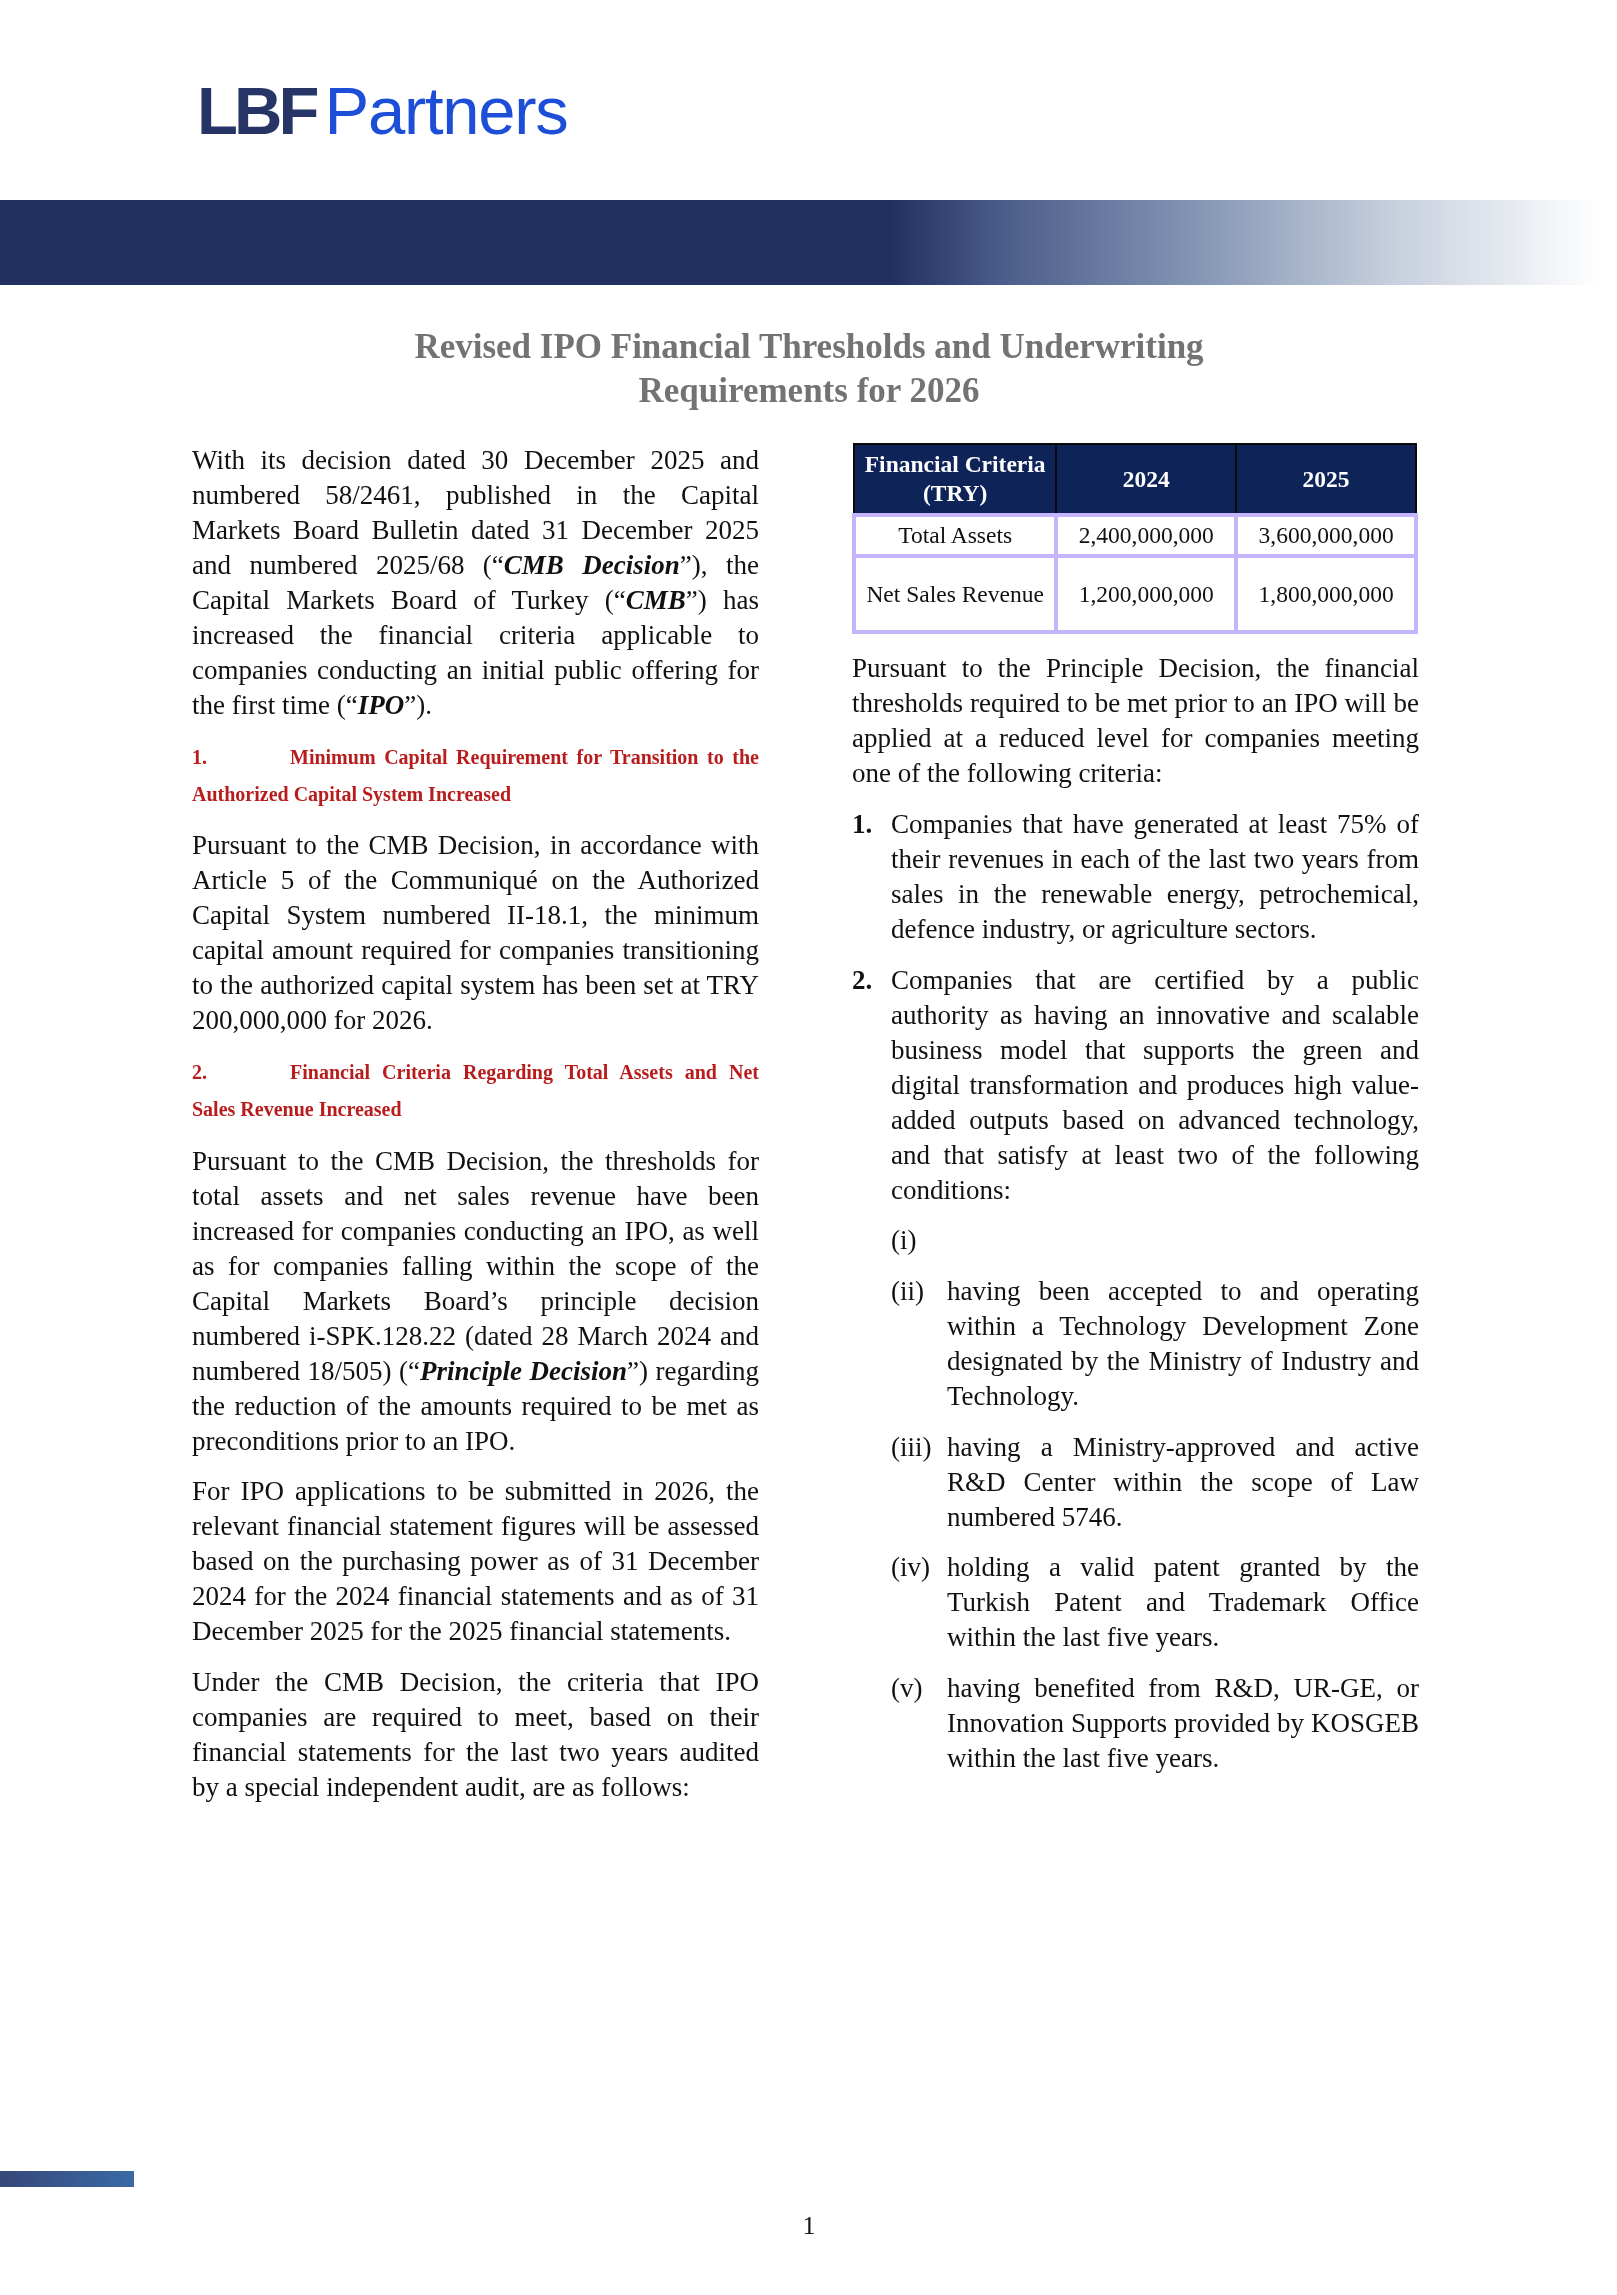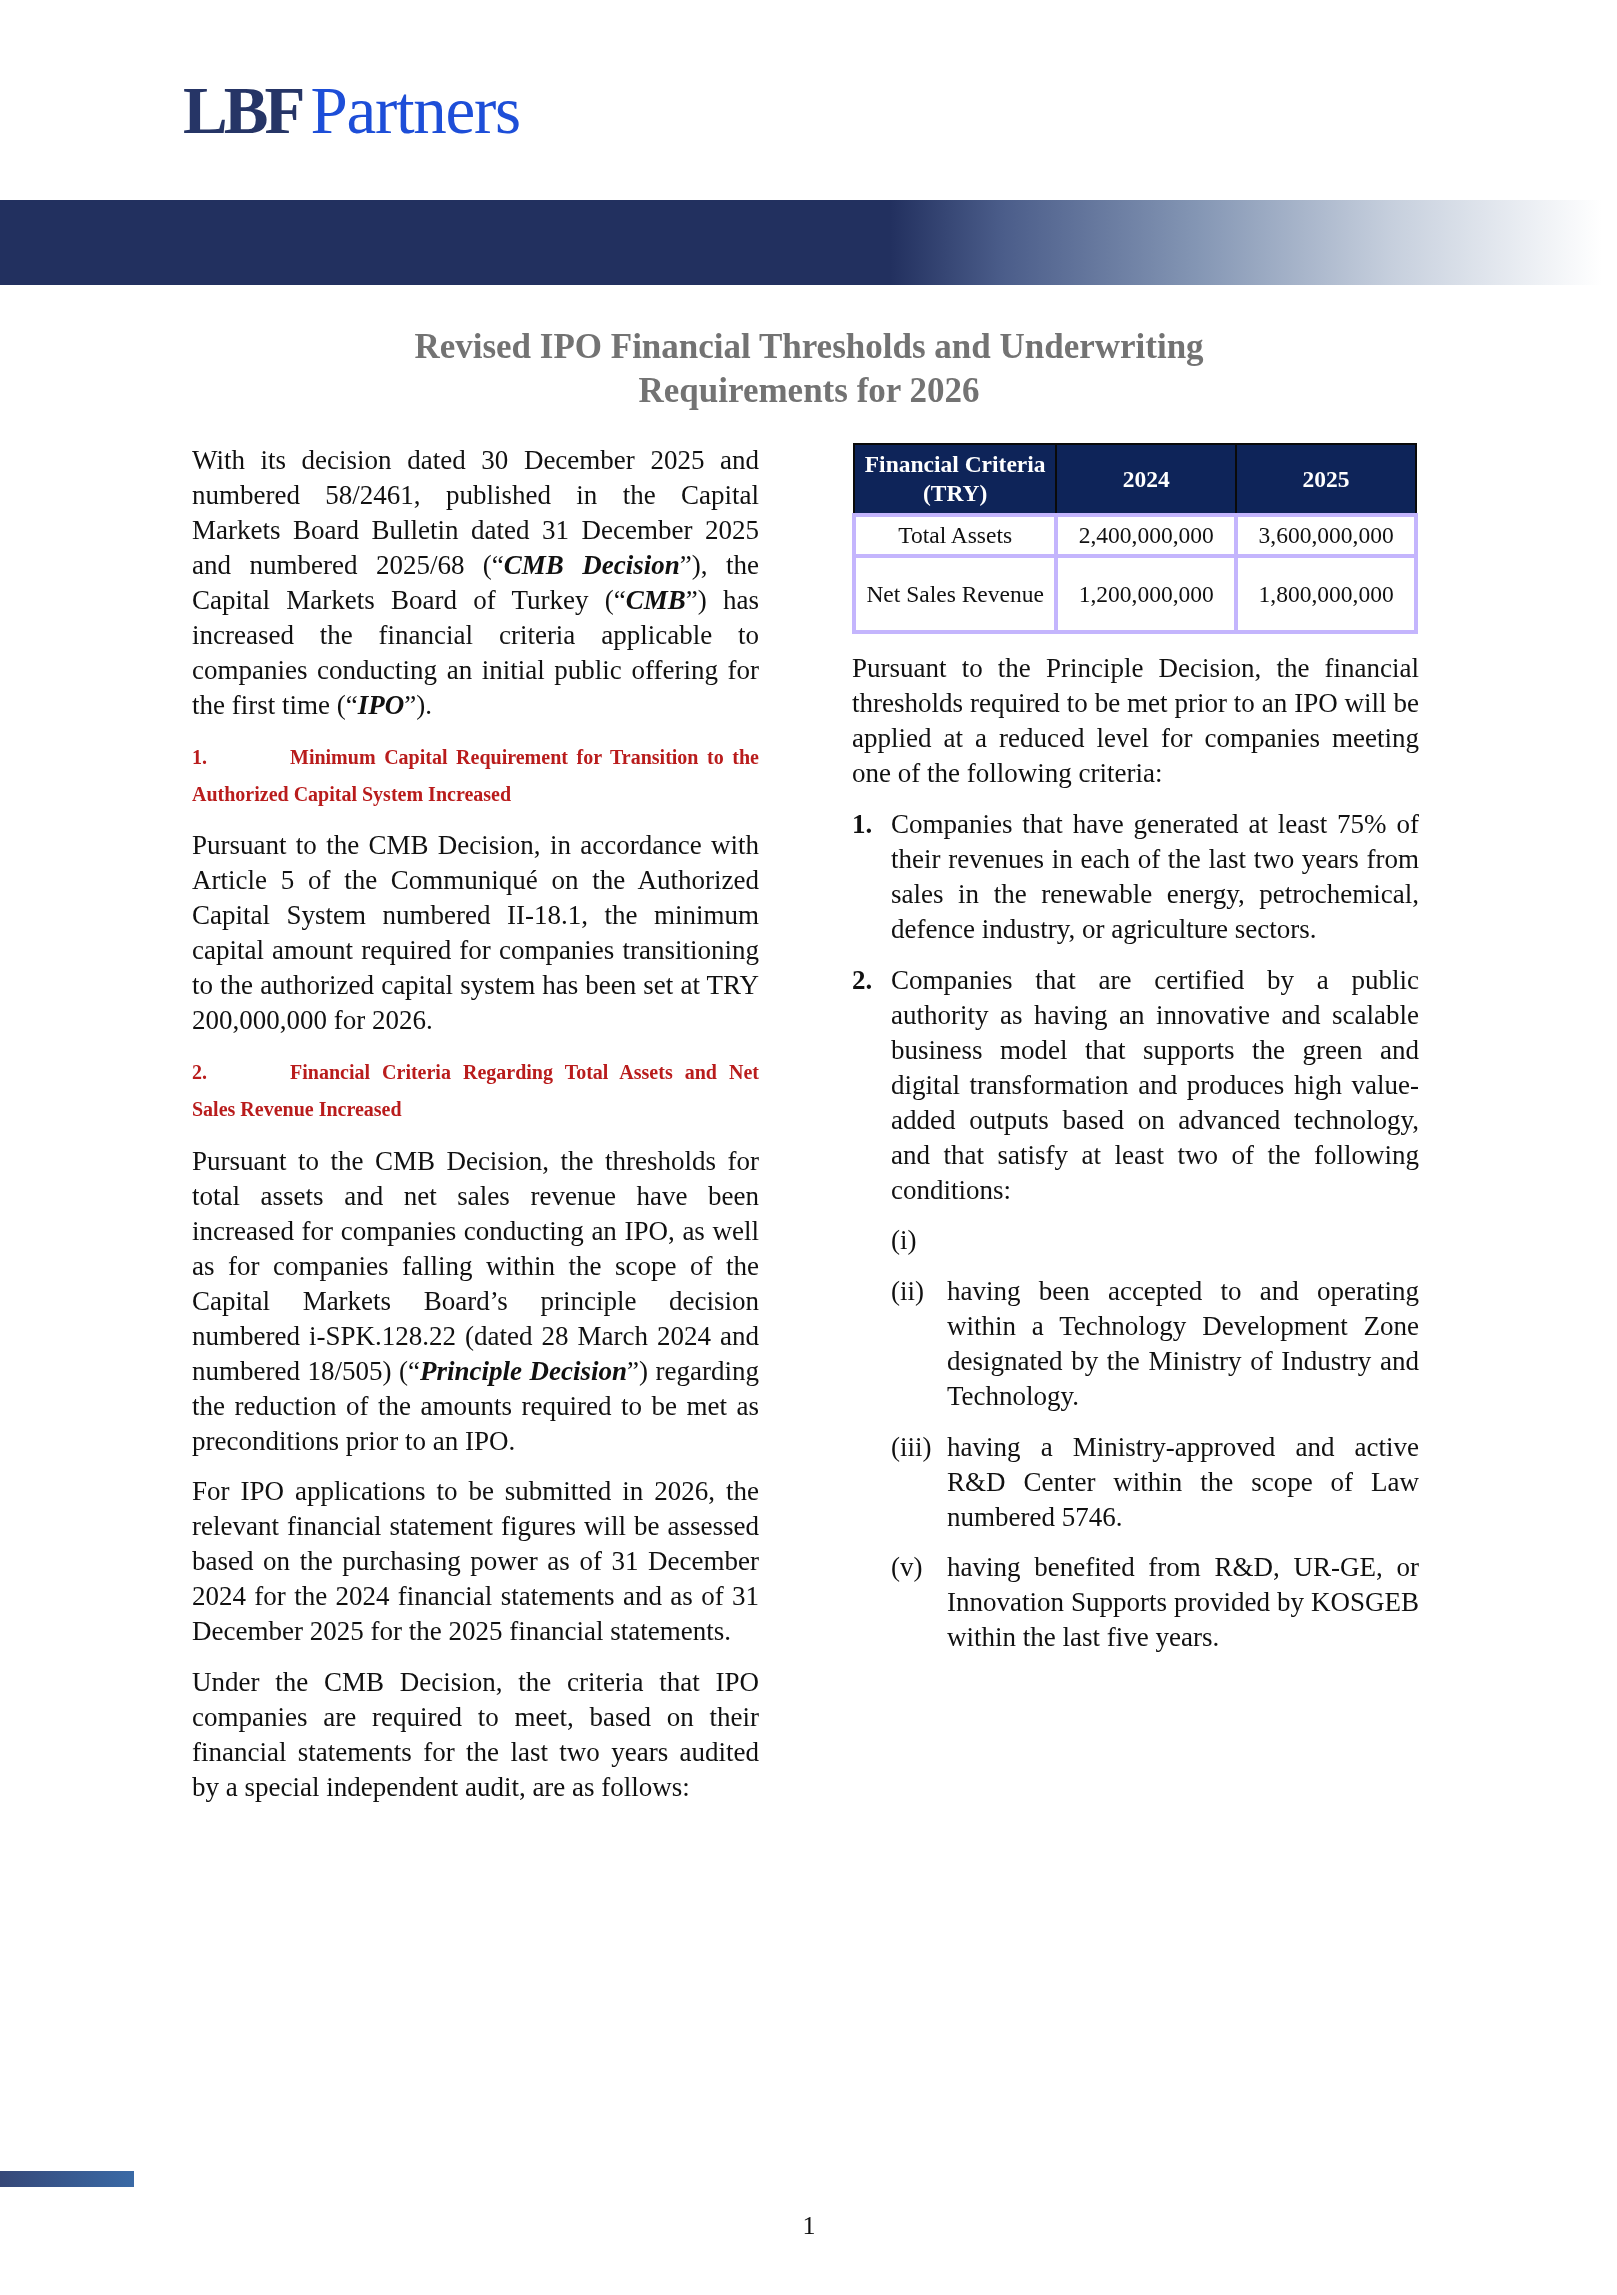--- a/index.html
+++ b/index.html
@@ -1,19 +1,19 @@
 <!DOCTYPE html>
 <html style="font-size:10.4px"><head>
 <meta charset="utf-8">
 <style>
   * { box-sizing: border-box; margin: 0; padding: 0; }
   html, body { width: 1618px; height: 2295px; background: #ffffff; }
   body { position: relative; font-family: "Liberation Serif", "DejaVu Serif", serif; color: #111111; overflow: hidden; }
 
-  .logo { position: absolute; left: 183px; top: 77px; height: 65px; display: flex; align-items: baseline; font-family: Liberation Serif, serif; font-size: 67px; line-height: 1; letter-spacing: -1.3px; }
+  .logo { position: absolute; left: 197px; top: 77px; height: 65px; display: flex; align-items: baseline; font-family: Liberation Sans, sans-serif; font-size: 67px; line-height: 1; letter-spacing: -1.3px; }
   .logo .lbf { color: #263566; font-weight: 700; letter-spacing: -3.9px; }
   .logo .partners { color: #1d4ed8; font-weight: 400; margin-left: 9px; }
 
   .banner { position: absolute; left: 0; top: 200px; width: 1618px; height: 85px;
     background: linear-gradient(90deg, #22305f 0%, #22305f 55%, #4b5d8a 62%, #8496b4 74%, #c6cfdd 86%, #ffffff 99%); }
 
   .title { position: absolute; left: 196px; width: 1226px; top: 325px; text-align: center; color: #737373; font-weight: 700; font-size: 35px; line-height: 44px; }
 
   .col { position: absolute; top: 443px; font-size: 27px; line-height: 35px; text-align: justify; }
   .col.left { left: 192px; width: 567px; }
@@ -110,20 +110,24 @@
   </div>
   <div class="sub-item">
     <span class="marker">(ii)</span>
     <span class="txt">having been accepted to and operating within a Technology Development Zone designated by the Ministry of Industry and Technology.</span>
   </div>
   <div class="sub-item">
     <span class="marker">(iii)</span>
     <span class="txt">having a Ministry-approved and active R&amp;D Center within the scope of Law numbered 5746.</span>
   </div>
   <div class="sub-item">
+    <span class="marker">(iv)</span>
+    <span class="txt">holding a valid patent granted by the Turkish Patent and Trademark Office within the last five years.</span>
+  </div>
+  <div class="sub-item">
     <span class="marker">(v)</span>
     <span class="txt">having benefited from R&amp;D, UR-GE, or Innovation Supports provided by KOSGEB within the last five years.</span>
   </div>
 </div>
 
 <div class="footer-bar"></div>
 <div class="page-num">1</div>
 
 
 </body></html>

